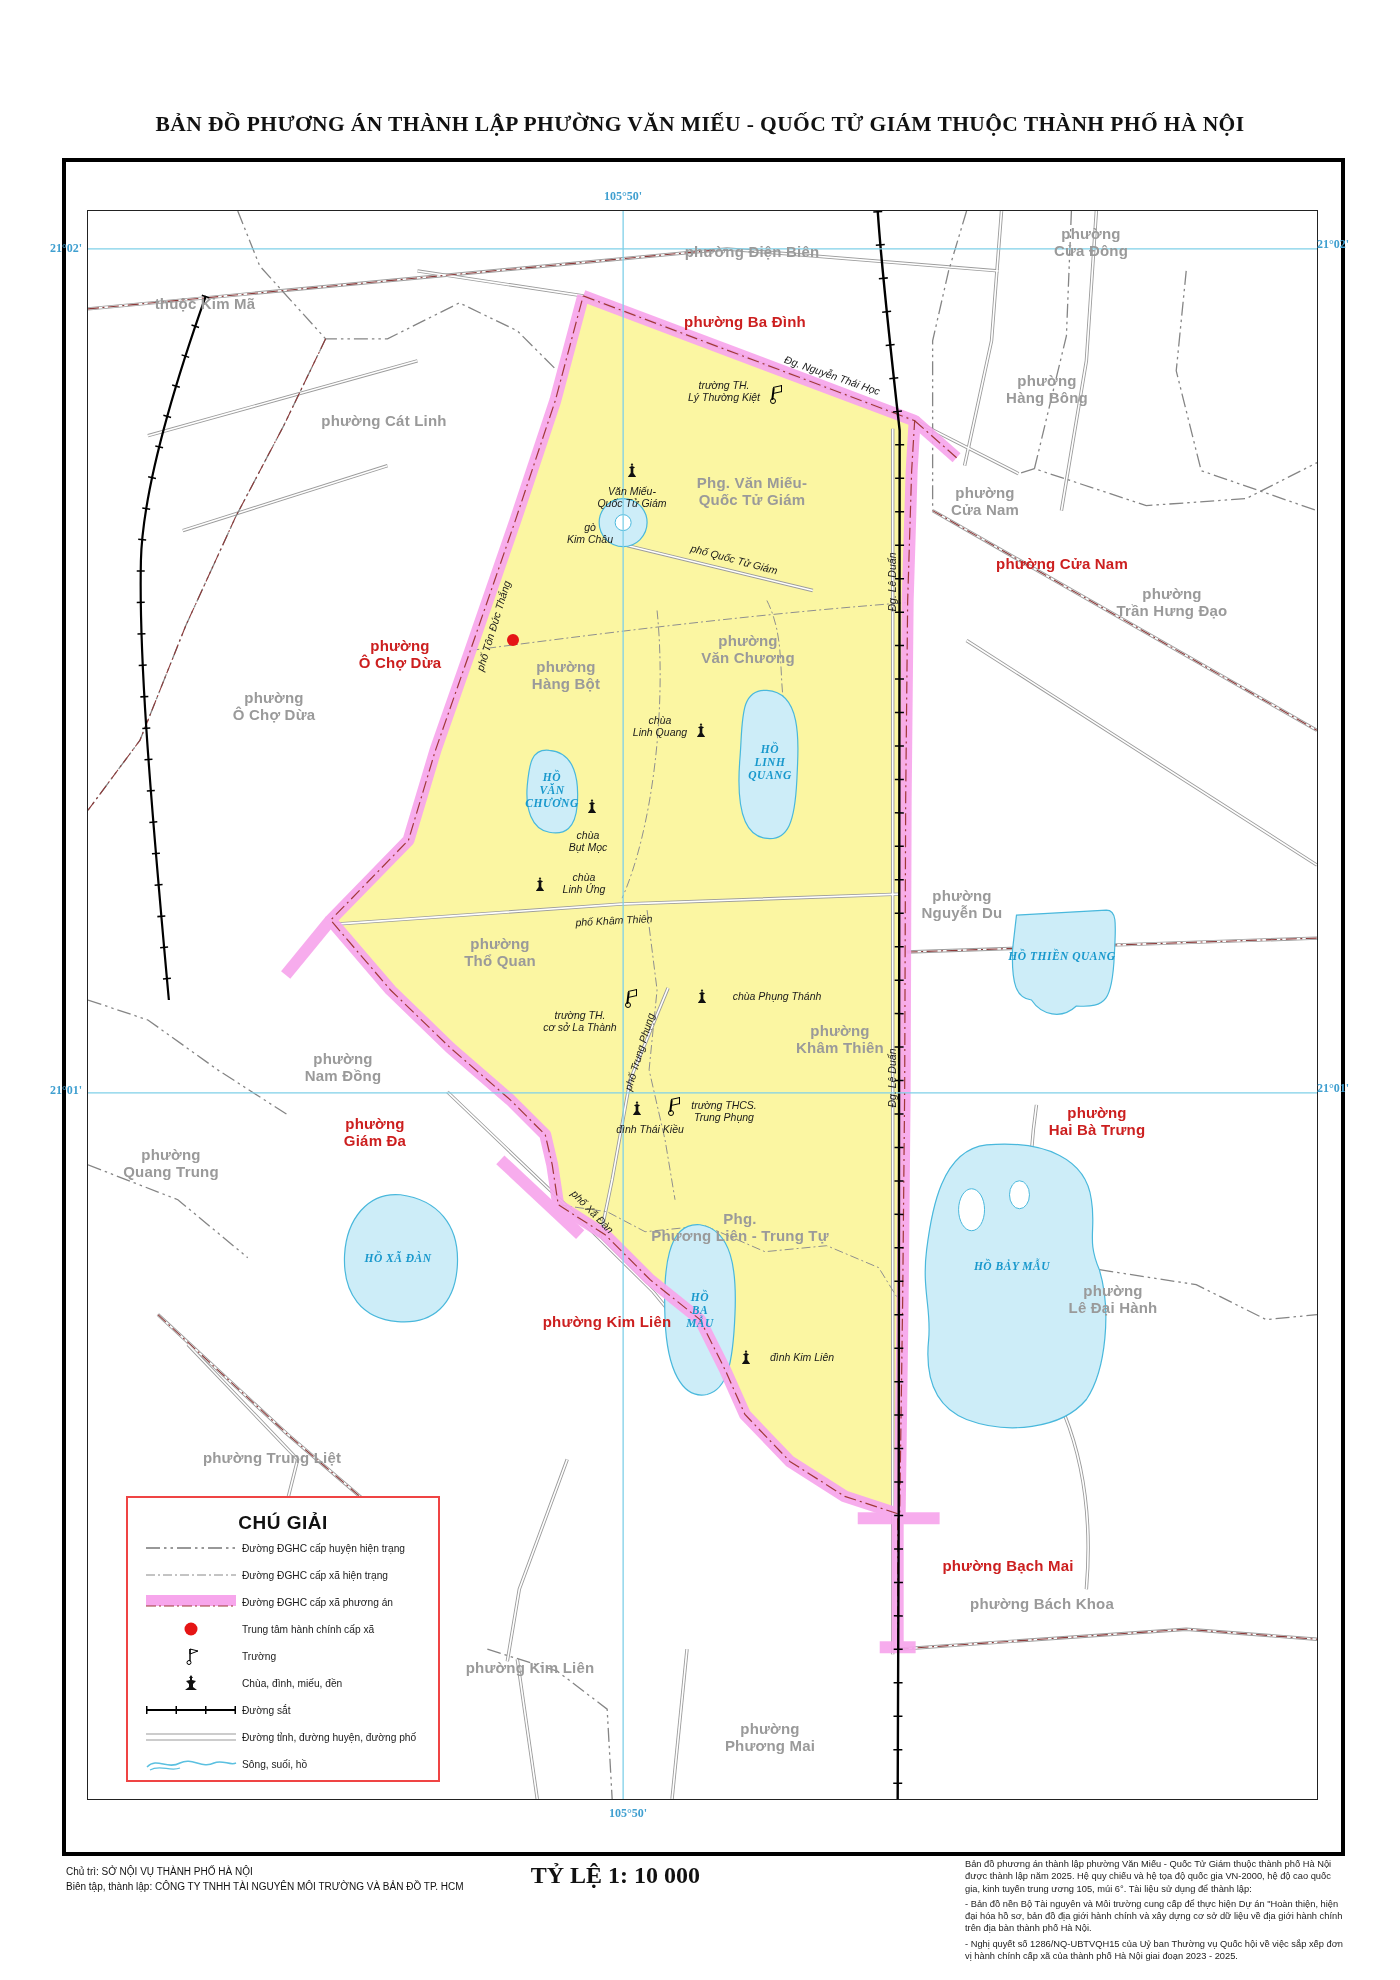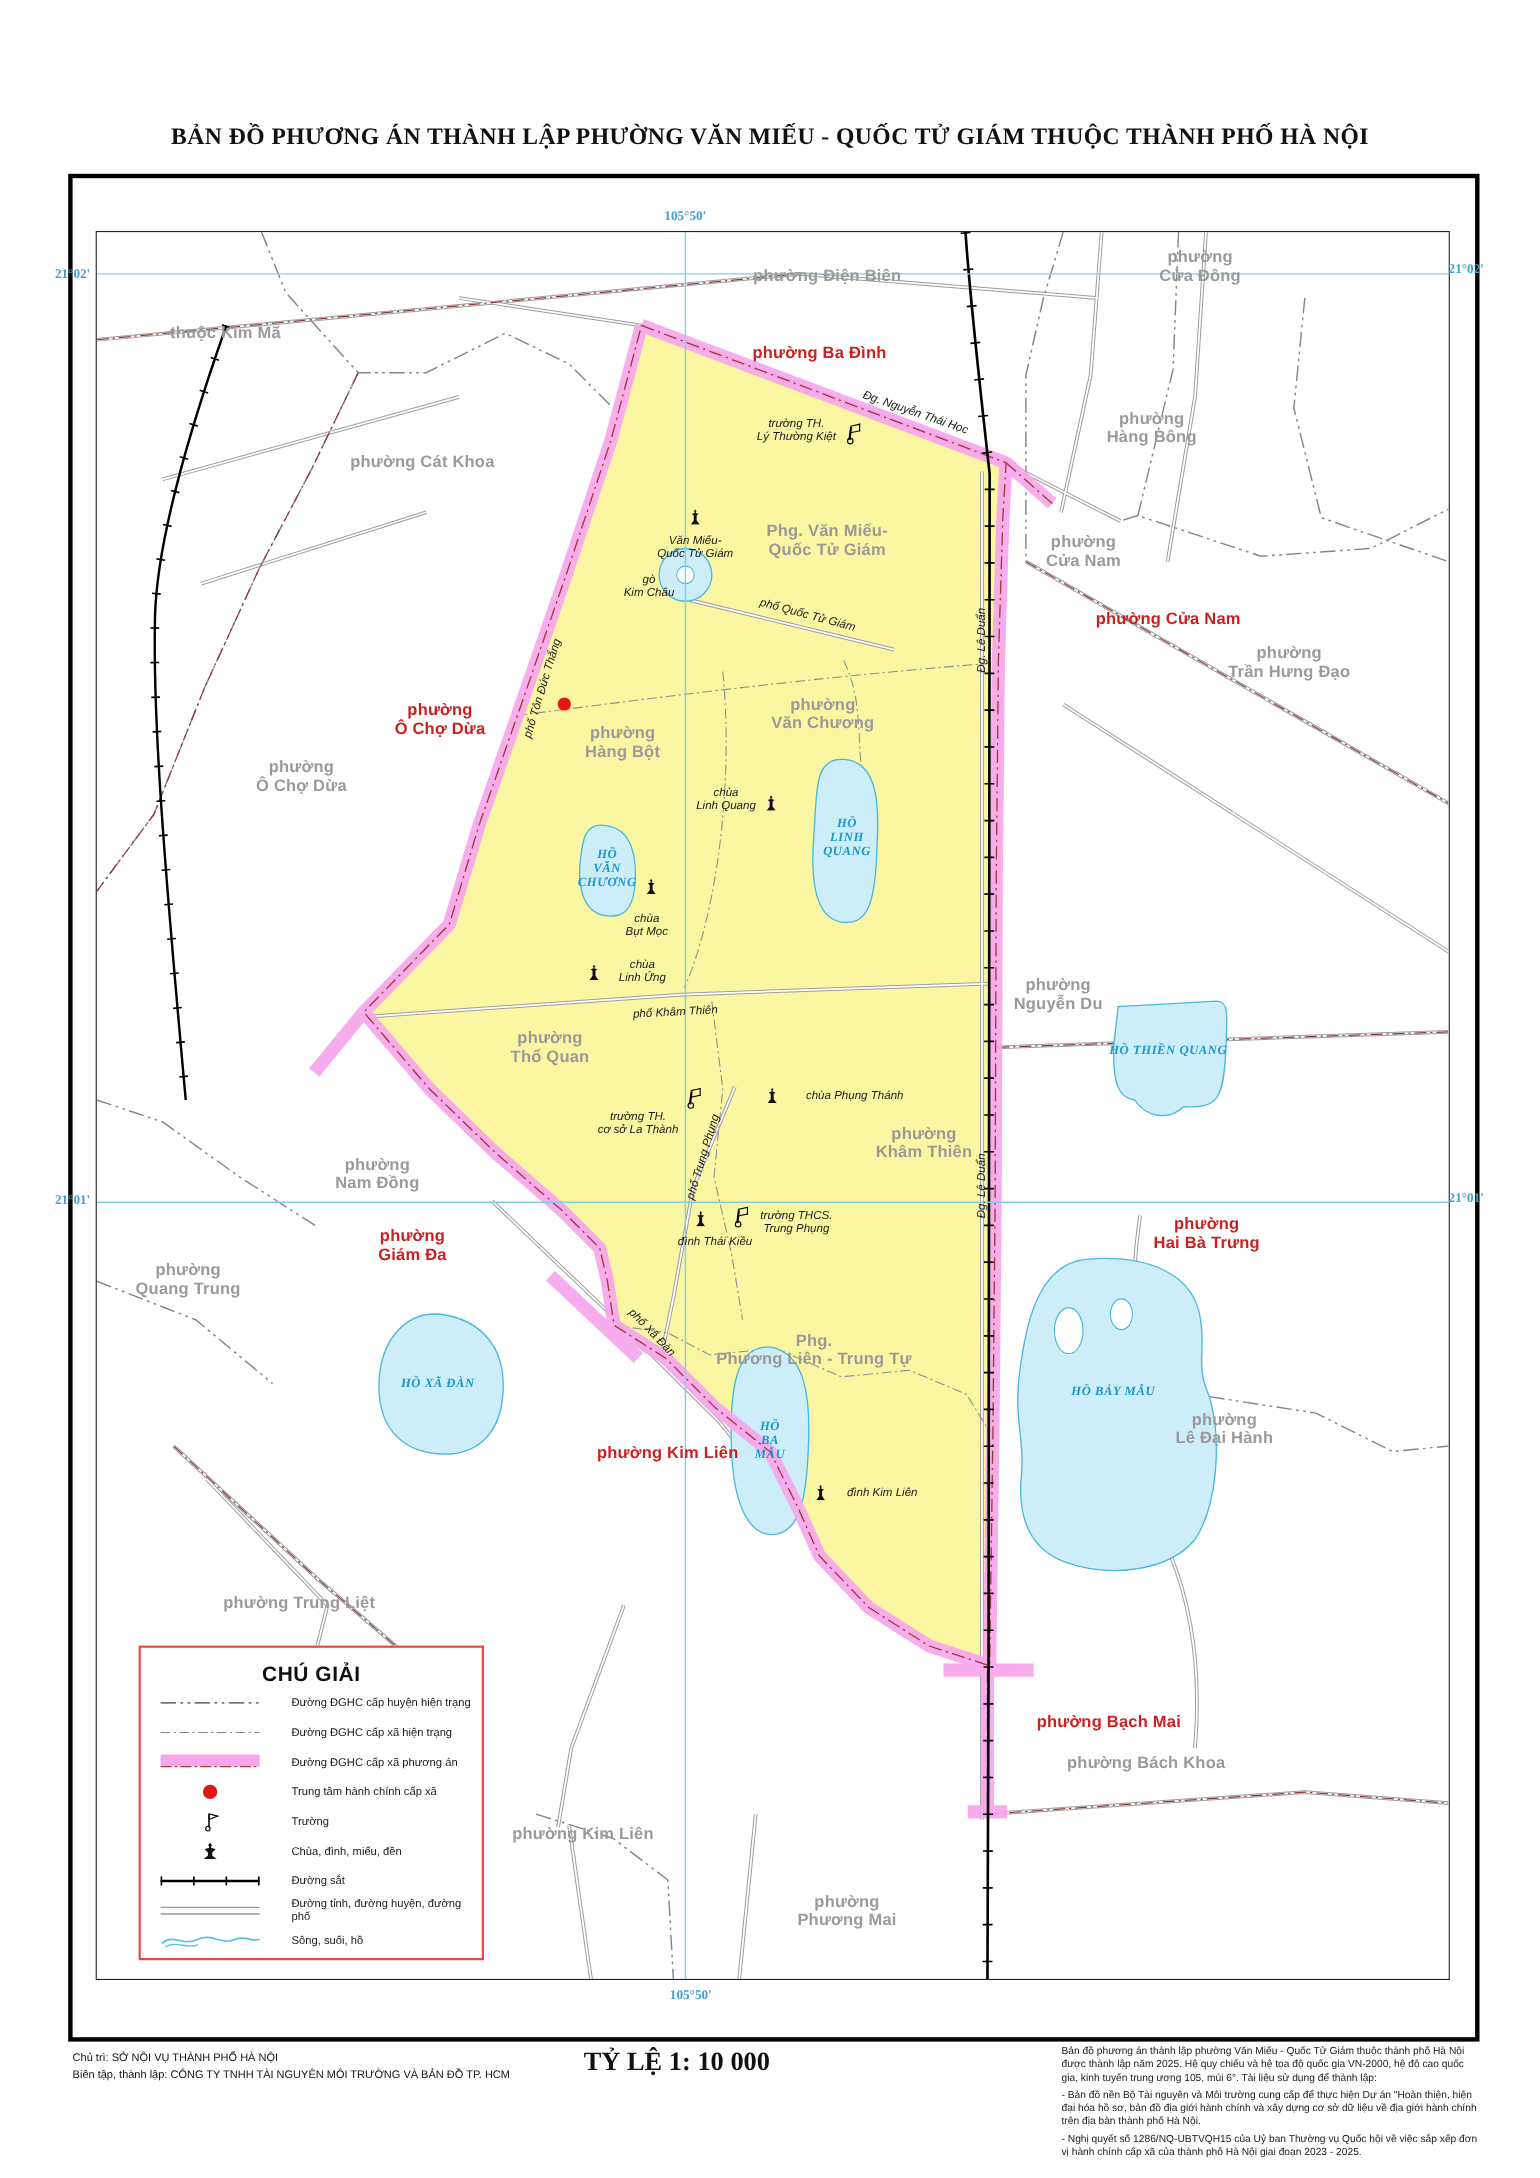--- a/index.html
+++ b/index.html
@@ -41,21 +41,21 @@
   .icon-flag u{position:absolute;left:6px;top:0;width:8px;height:5px;border:1px solid #000;border-left:none;transform:skewY(-12deg);}
   .icon-flag s{position:absolute;left:3px;bottom:0;width:4px;height:4px;border:1px solid #000;border-radius:50%;}
   
   #legend{
     left:126px;top:1496px;width:314px;height:286px;background:#fff;
     border:2px solid #ef4444;box-sizing:border-box;z-index:5;
   }
   #legend-title{text-align:center;font-size:19px;font-weight:bold;color:#111;margin-top:14px;letter-spacing:.5px;}
   .lg-row{display:flex;align-items:center;height:26px;margin:1px 8px 1px 14px;}
   .lg-sym{width:100px;flex:0 0 100px;height:20px;position:relative;}
-  .lg-lab{font-size:10.2px;color:#1a1a1a;margin-left:23px;}
+  .lg-lab{font-size:10.2px;color:#1a1a1a;}
   
   #footer-left{left:66px;top:1864px;width:560px;font-size:10px;color:#111;line-height:1.5;}
   #scale{left:420px;top:1862px;width:280px;text-align:right;font-family:"Liberation Serif",serif;font-size:24px;font-weight:bold;color:#111;}
   #notes{left:965px;top:1858px;width:382px;font-size:9.3px;color:#222;line-height:1.32;}
   #notes p{margin:0 0 3px 0;}
 </style>
 </head>
 <body>
 
 <div id="title" class="abs">BẢN ĐỒ  PHƯƠNG ÁN THÀNH LẬP PHƯỜNG VĂN MIẾU - QUỐC TỬ GIÁM THUỘC THÀNH PHỐ HÀ NỘI</div>
@@ -212,21 +212,21 @@
     <div class="label grid" style="left: 66px; top: 1091px;">
       <span>21°01'</span>
     </div>
     <div class="label grid" style="left: 1333px; top: 1089px;">
       <span>21°01'</span>
     </div>
     <div class="label ward" style="left: 205px; top: 304px;">
       <span>thuộc Kim Mã</span>
     </div>
     <div class="label ward" style="left: 384px; top: 421px;">
-      <span>phường Cát Khoa</span>
+      <span>phường Cát Linh</span>
     </div>
     <div class="label ward" style="left: 752px; top: 252px;">
       <span>phường Điện Biên</span>
     </div>
     <div class="label ward" style="left: 1091px; top: 243px;">
       <span>phường</span>
       <span>Cửa Đông</span>
     </div>
     <div class="label ward" style="left: 1047px; top: 390px;">
       <span>phường</span>

